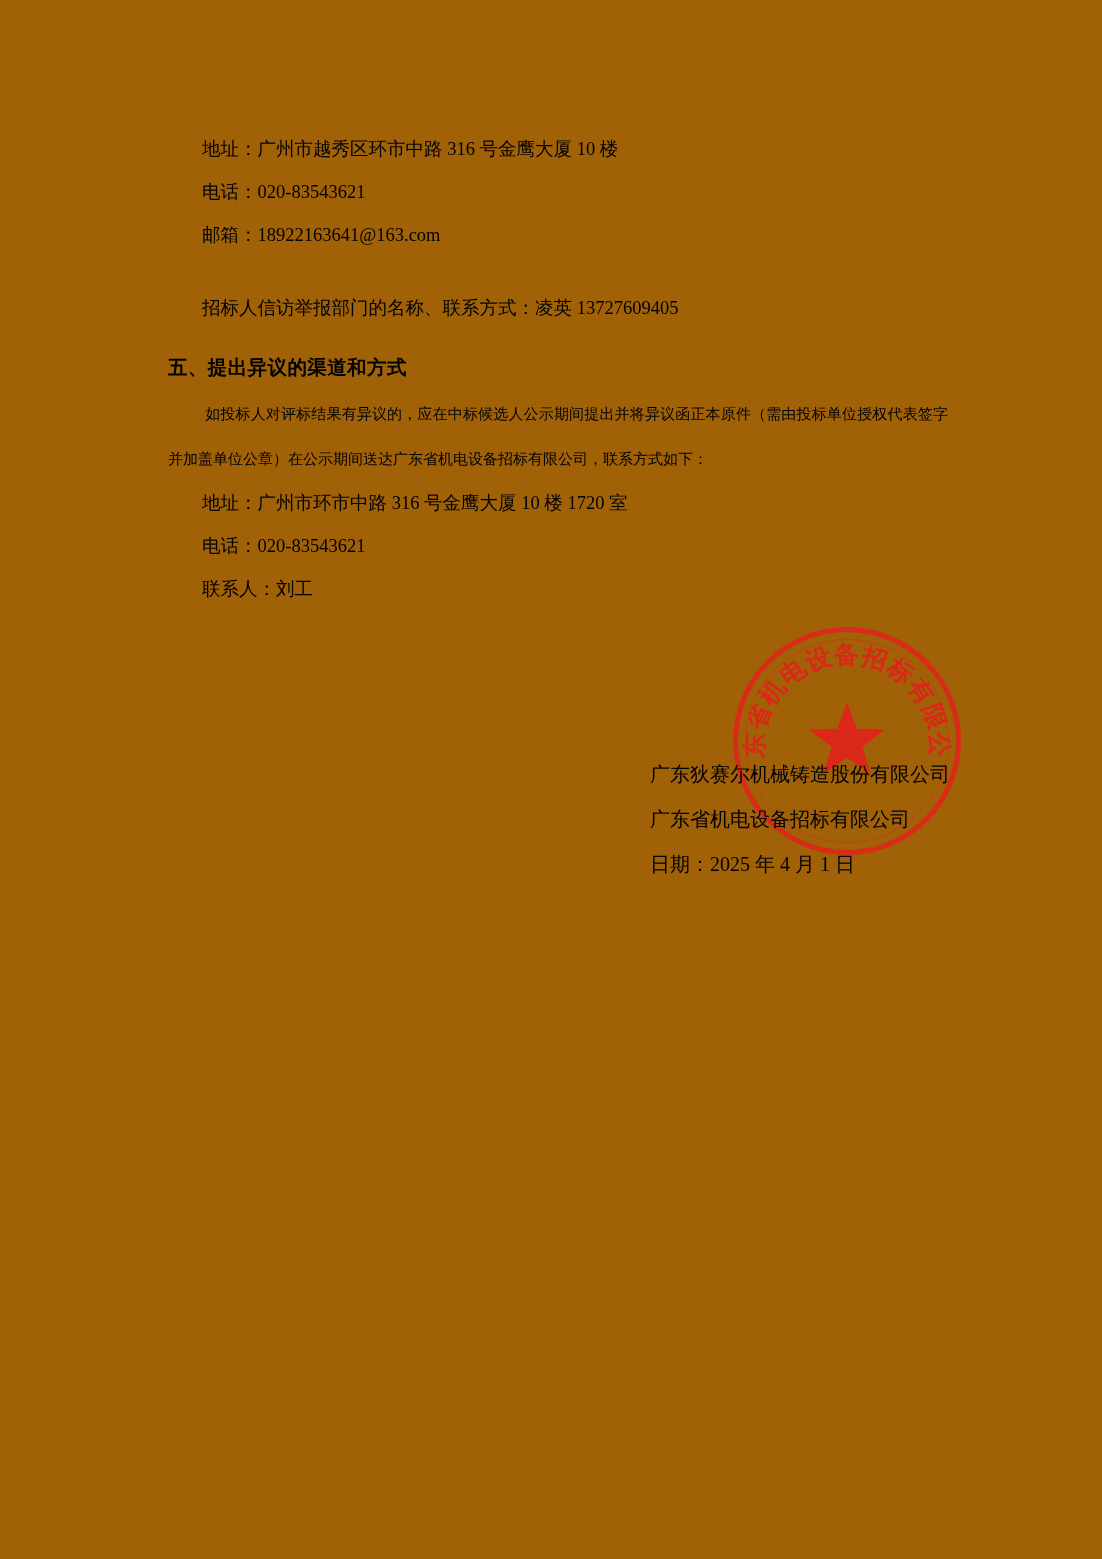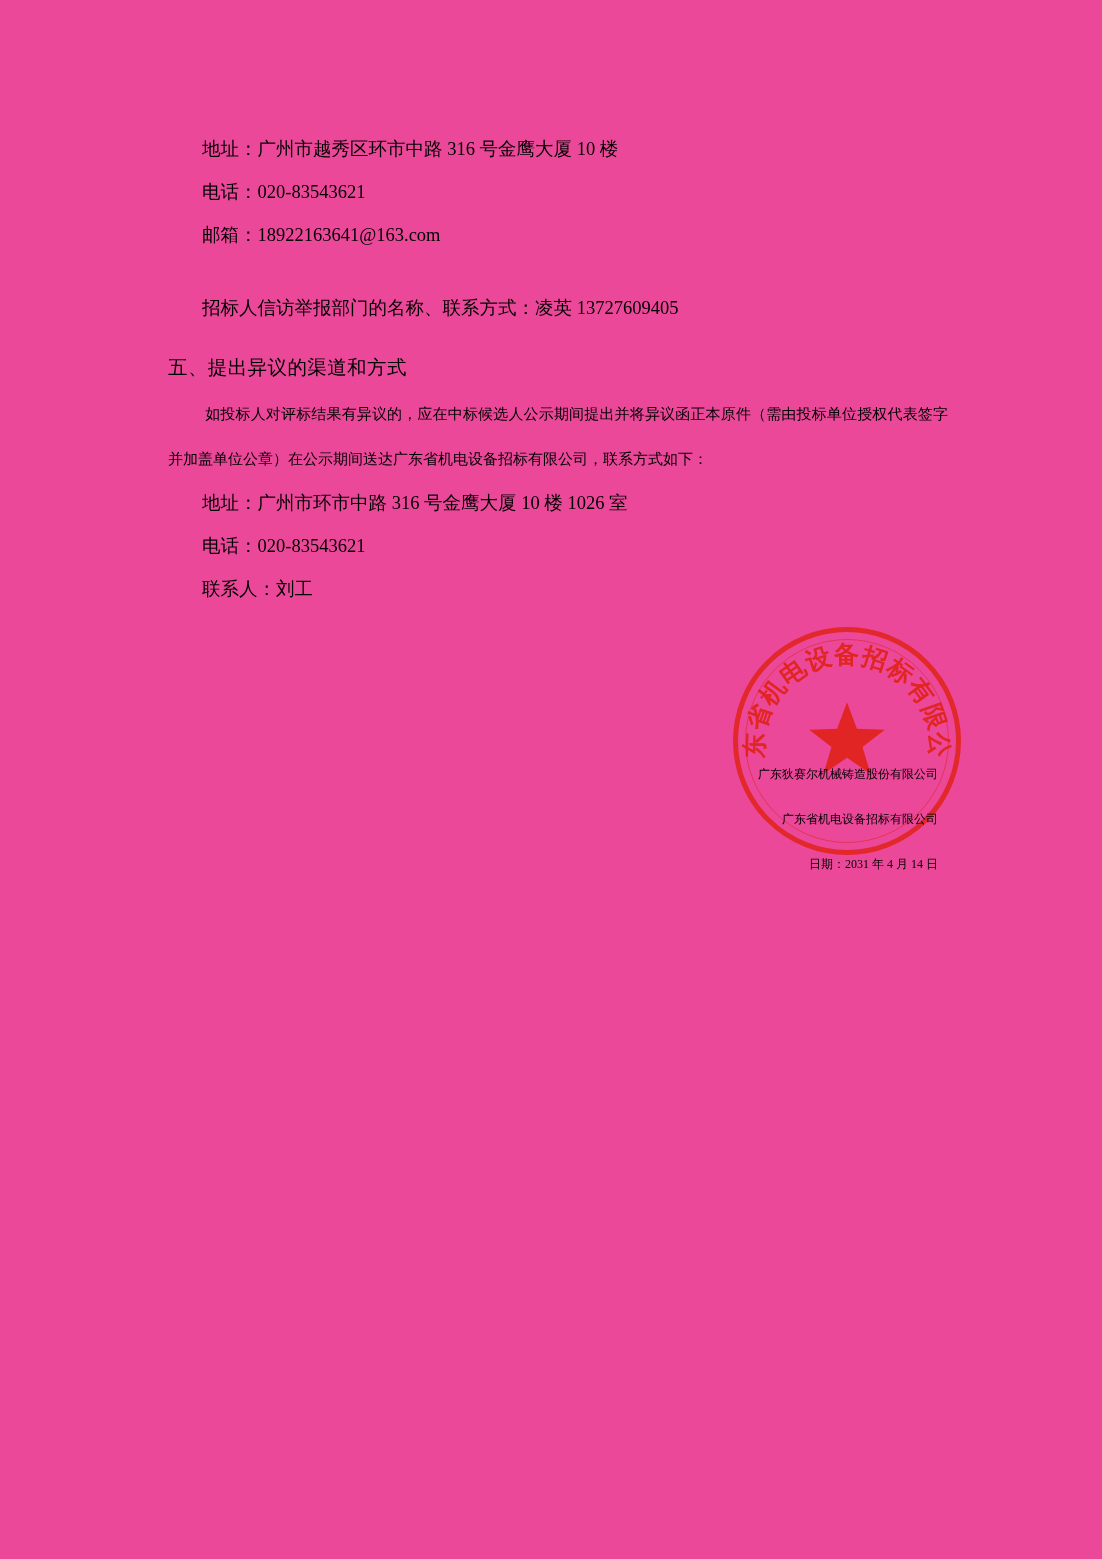--- a/index.html
+++ b/index.html
@@ -4,21 +4,21 @@
 <style>
   html, body {
     margin: 0;
     padding: 0;
     background: #ffffff;
   }
   .page {
     position: relative;
     width: 1102px;
     height: 1559px;
-    background: #ec4899;
+    background: #a16207;
     font-family: "Liberation Serif", "DejaVu Serif", serif;
     color: #000000;
     overflow: hidden;
   }
   .content {
     position: absolute;
     left: 168px;
     top: 128px;
     width: 780px;
   }
@@ -26,42 +26,42 @@
     font-size: 18.5px;
     line-height: 43px;
     white-space: pre-wrap;
   }
   .indent-contact {
     padding-left: 34px;
   }
   .spacer-md { height: 30px; }
   .section-heading {
     font-size: 19.5px;
-    font-weight: normal;
+    font-weight: bold;
     line-height: 44px;
     margin-top: 16px;
     letter-spacing: 0.4px;
   }
   .body-par {
     font-size: 15px;
     line-height: 45px;
     text-align: justify;
     text-justify: inter-ideograph;
     margin-top: 2px;
   }
   .body-par .first-indent {
     display: inline-block;
     width: 37px;
   }
   .sig-block {
     position: absolute;
-    right: 164px;
+    right: 152px;
     top: 752px;
-    text-align: right;
-    font-size: 12px;
+    text-align: left;
+    font-size: 20px;
     line-height: 45px;
     white-space: nowrap;
   }
   
   .seal {
     position: absolute;
     left: 733px;
     top: 627px;
     width: 228px;
     height: 228px;
@@ -126,21 +126,21 @@
     <div class="line indent-contact">邮箱：18922163641@163.com</div>
 
     <div class="spacer-md"></div>
 
     <div class="line indent-contact">招标人信访举报部门的名称、联系方式：凌英 13727609405</div>
 
     <div class="section-heading">五、提出异议的渠道和方式</div>
 
     <div class="body-par"><span class="first-indent"></span><span>如投标人对评标结果有异议的，应在中标候选人公示期间提出并将异议函正本原件（需由投标单位授权代表签字并加盖单位公章）在公示期间送达广东省机电设备招标有限公司，联系方式如下：</span></div>
 
-    <div class="line indent-contact">地址：广州市环市中路 316 号金鹰大厦 10 楼 1026 室</div>
+    <div class="line indent-contact">地址：广州市环市中路 316 号金鹰大厦 10 楼 1720 室</div>
     <div class="line indent-contact">电话：020-83543621</div>
     <div class="line indent-contact">联系人：刘工</div>
 
   </div>
 
   <div class="seal">
     <div class="ring"></div>
     <div class="ring-inner"></div>
     <svg viewBox="0 0 228 228" width="228" height="228">
       <defs>
@@ -152,16 +152,16 @@
     </svg>
     <svg class="star" viewBox="0 0 100 100">
       <polygon points="50,4 61.8,35.5 95,36.5 68.5,57 78,89 50,70 22,89 31.5,57 5,36.5 38.2,35.5" fill="#e0231a" opacity="0.92"></polygon>
     </svg>
     <div class="bottom-text"></div>
   </div>
 
   <div class="sig-block">
     <div>广东狄赛尔机械铸造股份有限公司</div>
     <div>广东省机电设备招标有限公司</div>
-    <div>日期：2031 年 4 月 14 日</div>
+    <div>日期：2025 年 4 月 1 日</div>
   </div>
 
 </div>
 
 </body></html>

